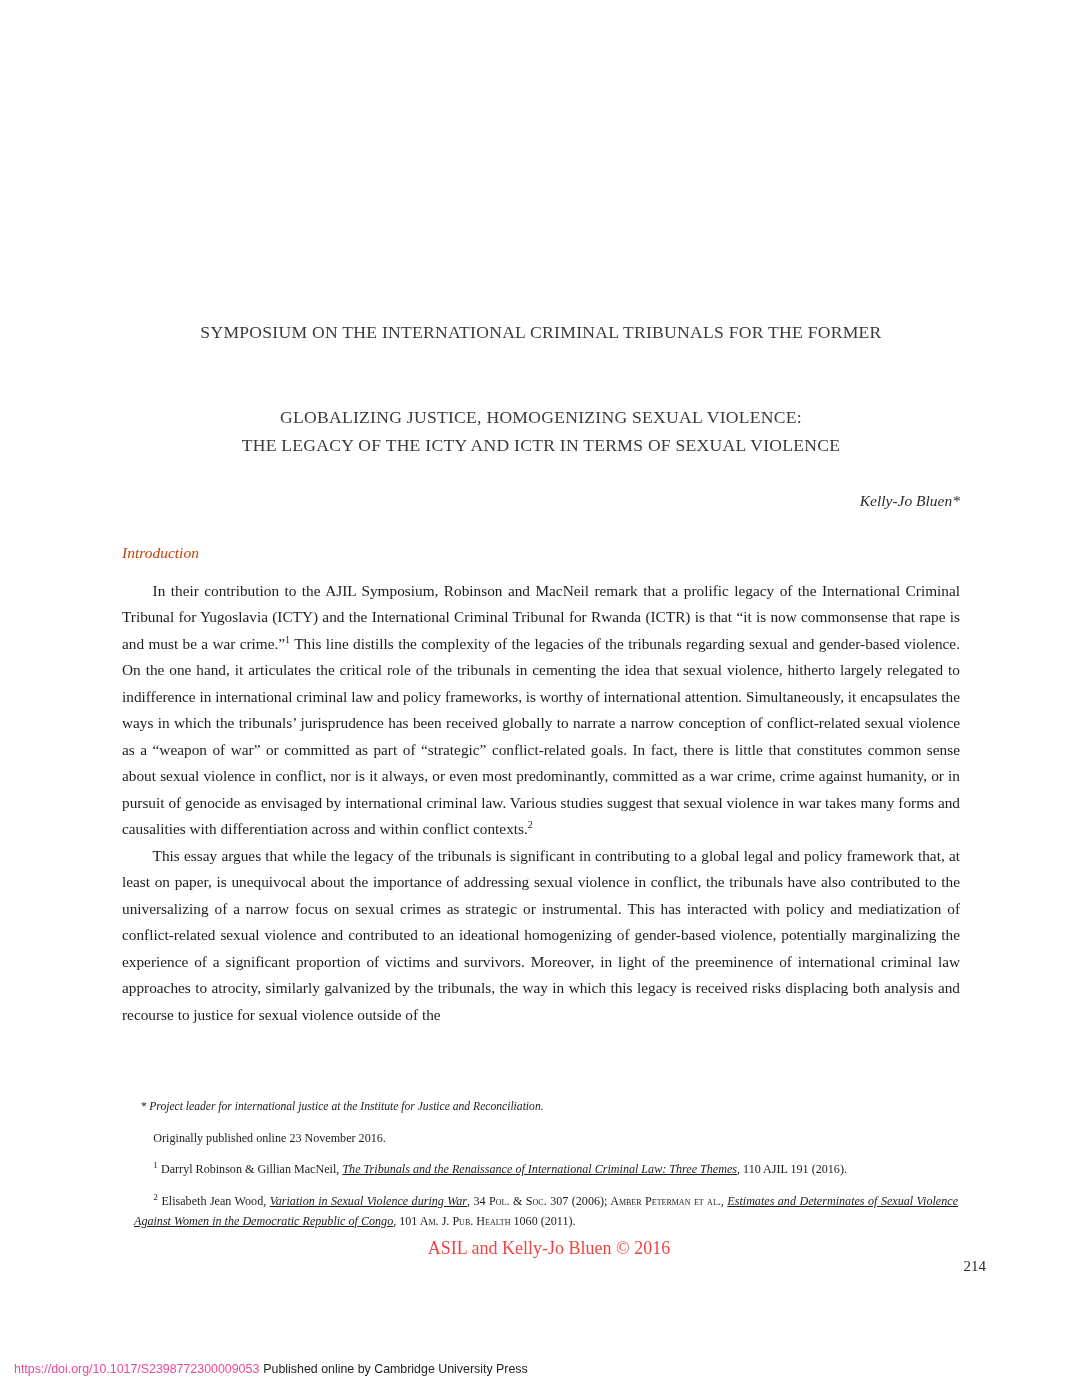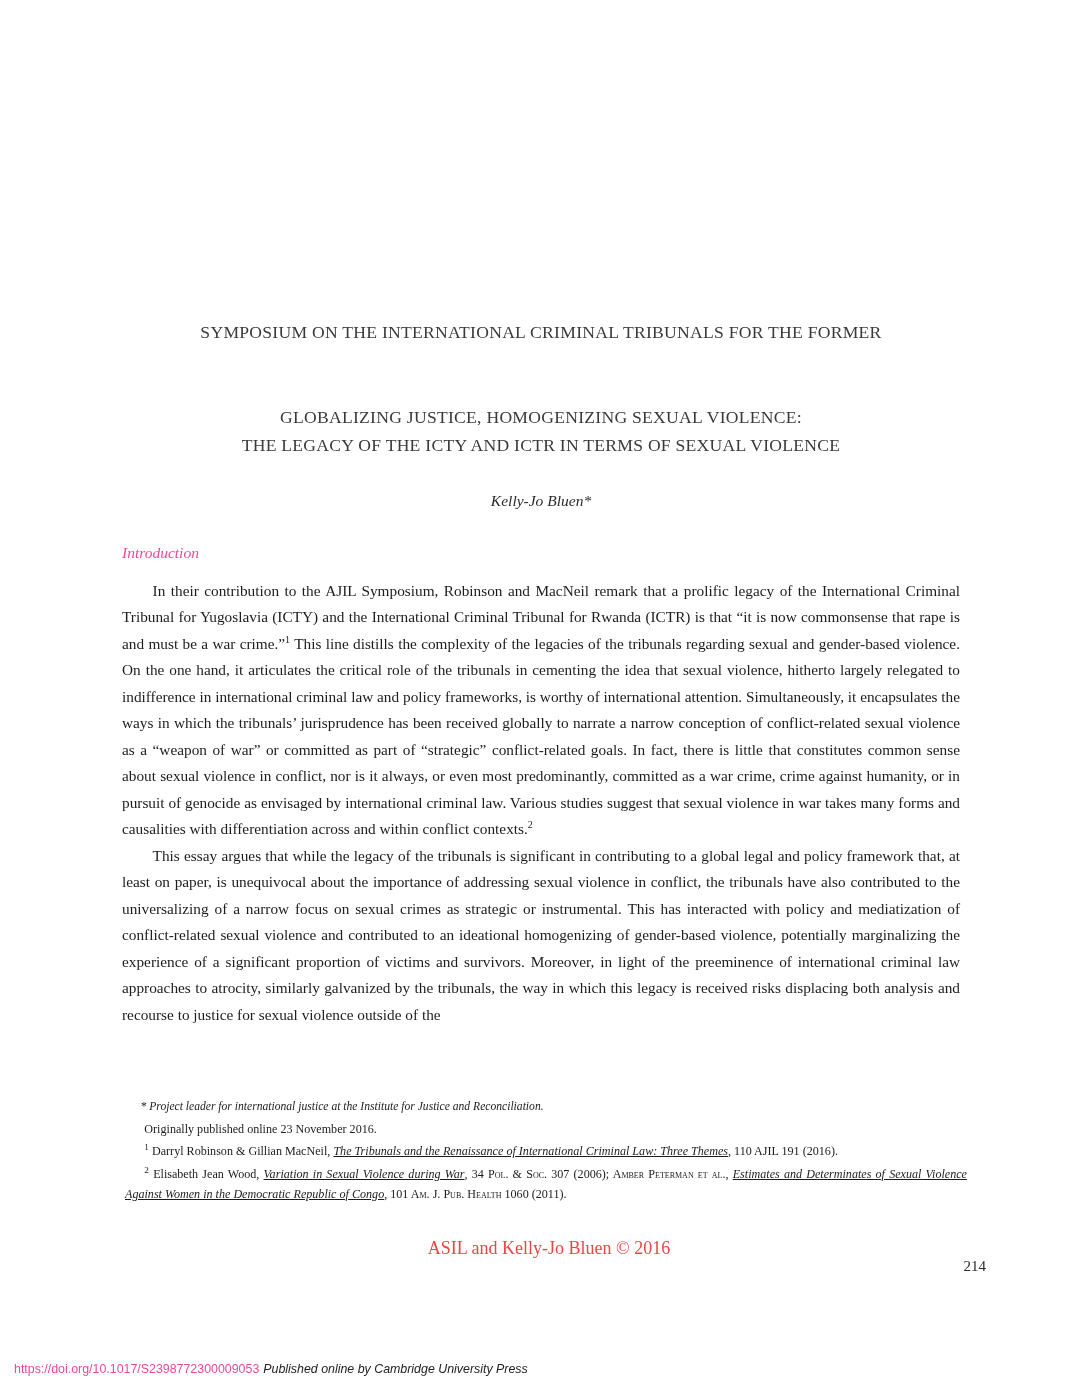--- a/index.html
+++ b/index.html
@@ -51,33 +51,33 @@
     font-size: 17.6px;
     letter-spacing: 0.015em;
     line-height: 1.62;
     color: #3a3a3a;
     font-weight: 400;
   }
   .article-title .line { display: block; }
 
   
   .author {
-    text-align: center;
+    text-align: right;
     margin-top: 32px;
     font-size: 15.5px;
     font-style: italic;
     color: #2a2a2a;
   }
 
   
   .section-heading {
     margin-top: 34px;
     font-size: 15.5px;
     font-style: italic;
-    color: #ec4899;
+    color: #c2410c;
     text-align: left;
   }
 
   
   .body-text {
     margin-top: 16px;
   }
   p.para {
     margin: 0;
     font-size: 15.3px;
@@ -99,21 +99,21 @@
     position: absolute;
     left: 122px;
     top: 1098px;
     width: 848px;
   }
   .fn-line {
     font-size: 12.1px;
     line-height: 1.62;
     color: #1c1c1c;
     text-align: justify;
-    margin: 3px;
+    margin: 12px;
   }
   .fn-indent { text-indent: 1.6em; }
   .fn-star {
     font-style: italic;
     font-size: 11.6px;
     text-indent: 1.6em;
     line-height: 1.62;
     margin: 0;
     color: #1c1c1c;
   }
@@ -160,21 +160,20 @@
     font-size: 12.4px;
     white-space: nowrap;
   }
   .doi-link {
     color: #ec4899;
     text-decoration: none;
   }
   .doi-pub {
     color: #222222;
     margin-left: 4px;
-    font-style: italic;
   }
 </style>
 </head>
 <body>
 
 <div class="page">
 
   <div class="content">
 
     <div class="symposium">

